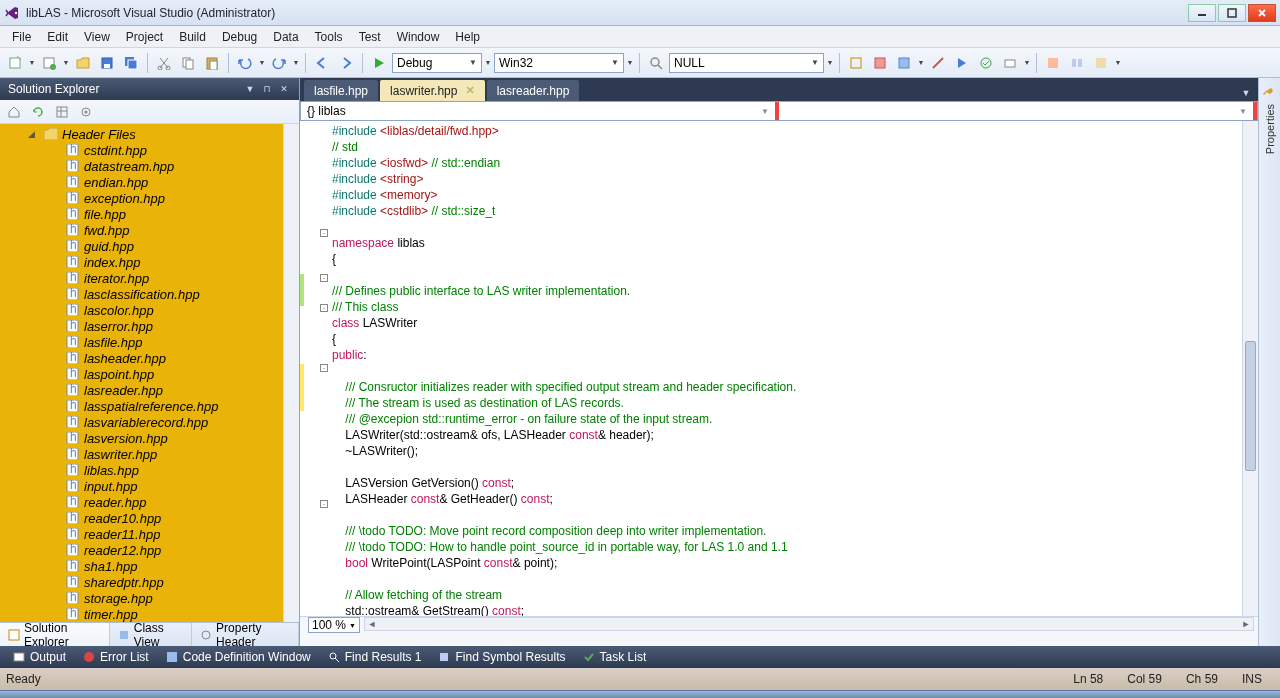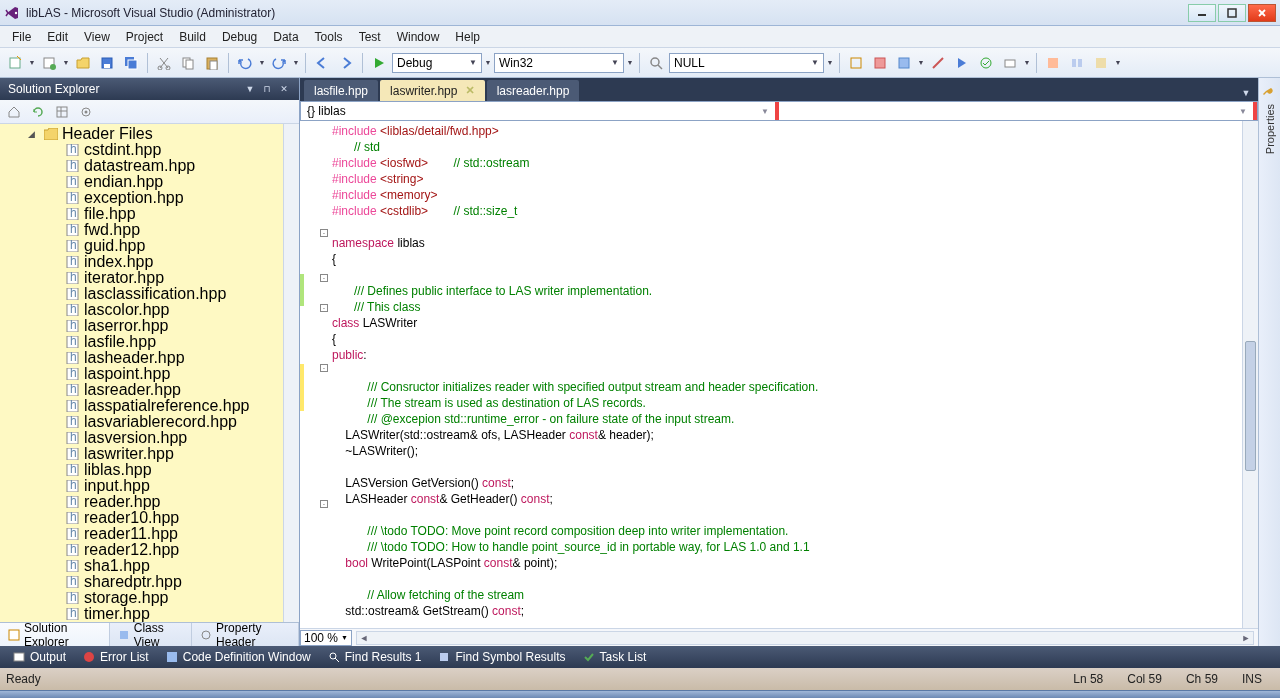--- a/index.html
+++ b/index.html
@@ -26,32 +26,32 @@
 .combo { height: 20px; border: 1px solid #8ca3c5; background: #fff; display: flex; align-items: center; padding: 0 4px; font-size: 11px; }
 .combo.debug { width: 90px; }
 .combo.platform { width: 130px; }
 .combo.nullc { width: 155px; }
 .combo .dd { margin-left: auto; font-size: 8px; color: #445; }
 
 
 .main { flex: 1; display: flex; min-height: 0; }
 
 
-.panel-left { width: 300px; display: flex; flex-direction: column; background: #fef9c3; border-right: 1px solid #8ca3c5; }
+.panel-left { width: 300px; display: flex; flex-direction: column; background: #eab308; border-right: 1px solid #8ca3c5; }
 .panel-title { height: 22px; background: linear-gradient(#4b5a75,#2d3a52); color: #fff; display: flex; align-items: center; padding: 0 8px; font-size: 12px; }
 .panel-title .spacer { flex: 1; }
 .panel-title .pbtn { width: 14px; height: 14px; margin-left: 3px; color: #cfd9ea; font-size: 9px; display: flex; align-items: center; justify-content: center; }
 .panel-toolbar { height: 24px; background: linear-gradient(#f4f7fb,#e9effa); border-bottom: 1px solid #cbd6e6; display: flex; align-items: center; padding: 0 4px; gap: 4px; }
 .panel-toolbar .pt-btn { width: 20px; height: 20px; display: flex; align-items: center; justify-content: center; }
 .tree { flex: 1; overflow-y: auto; padding: 2px 0; border-right: 0; }
 .tree-node { display: flex; align-items: center; height: 16px; padding-left: 30px; cursor: default; }
 .tree-node.folder { padding-left: 44px; font-weight: normal; }
 .tree-node.folder .tri { position: absolute; margin-left: -16px; font-size: 9px; color: #555; }
 .tree-node .ficon { width: 14px; height: 12px; margin-right: 4px; }
-.tree-node .label { color: #000; font-size: 16px; }
+.tree-node .label { color: #000; font-size: 13px; font-style: italic; }
 .tree-scroll { width: 16px; background: #eef2f7; border-left: 1px solid #cbd6e6; }
 .tree-wrapper { display: flex; flex: 1; min-height: 0; }
 .tree-wrapper .tree { flex: 1; }
 
 
 .panel-tabs { height: 24px; background: linear-gradient(#e9effa,#dde6f4); border-top: 1px solid #aebfd6; display: flex; }
 .panel-tab { display: flex; align-items: center; padding: 0 8px; border-right: 1px solid #c0cde0; font-size: 11px; gap: 4px; }
 .panel-tab.active { background: linear-gradient(#f9fbfe,#eef4fc); }
 .panel-tab .pt-ic { width: 14px; height: 14px; display: flex; align-items: center; justify-content: center; }
 
@@ -67,28 +67,28 @@
 .scope-bar { height: 20px; display: flex; border: 1px solid #8ca3c5; }
 .scope-left, .scope-right { flex: 1; background: #fff; padding: 0 6px; display: flex; align-items: center; font-size: 11px; border-right: 4px solid #ef4444; }
 .scope-left .dd, .scope-right .dd { margin-left: auto; font-size: 8px; color: #889; }
 
 .code-area { flex: 1; display: flex; min-height: 0; position: relative; }
 .outline-gutter { width: 28px; background: #fff; border-right: 0; position: relative; }
 .outline-box { position: absolute; left: 20px; width: 8px; height: 8px; border: 1px solid #888; font-size: 7px; line-height: 6px; text-align: center; color: #666; }
 .code-pre { flex: 1; font-family: Consolas, monospace; font-size: 13px; line-height: 15px; white-space: pre; padding: 2px 4px; overflow: hidden; color: #000; }
 .code-pre .kw { color: #be185d; }
 .code-pre .str { color: #a31515; }
-.code-pre .cm { color: #008000; margin-left: 22px; }
-.code-pre .pp { color: #ec4899; }
+.code-pre .cm { color: #008000; }
+.code-pre .pp { color: #0f766e; }
 .change-bar { position: absolute; left: 0; width: 4px; background: #b0e57c; }
 .change-bar.y { background: #ffe86b; }
 
 .ed-vscroll { width: 16px; background: #eef2f7; border-left: 1px solid #cbd6e6; position: relative; }
 .ed-vscroll .thumb { position: absolute; left: 2px; right: 2px; background: #c4d1e6; border: 1px solid #9ab; border-radius: 2px; }
-.ed-bottom { height: 18px; display: flex; align-items: center; background: #f5f7fb; border-top: 1px solid #cbd6e6; }
+.ed-bottom { height: 30px; display: flex; background: #f5f7fb; border-top: 1px solid #cbd6e6; padding-left: 8px; }
 .zoom-combo { width: 52px; height: 16px; border: 1px solid #8ca3c5; background: #fff; display: flex; align-items: center; padding: 0 3px; font-size: 10px; }
 .zoom-combo .dd { margin-left: auto; font-size: 7px; }
 .ed-hscroll { flex: 1; height: 14px; background: #eef2f7; border: 1px solid #cbd6e6; margin: 0 4px; display: flex; align-items: center; }
 .ed-hscroll .harrow { width: 14px; text-align: center; font-size: 9px; color: #667; }
 
 
 .prop-tab { width: 22px; background: linear-gradient(90deg,#e9effa,#dde6f4); border-left: 1px solid #aebfd6; display: flex; flex-direction: column; align-items: center; padding-top: 6px; }
 .prop-tab .pt-label { writing-mode: vertical-rl; transform: rotate(180deg); font-size: 11px; color: #333; margin-top: 6px; }
 .prop-tab .pt-ic { width: 14px; height: 14px; }
 
@@ -694,21 +694,21 @@
         <div class="change-bar" style="top:153px;height:32px"></div>
         <div class="change-bar y" style="top:243px;height:47px"></div>
         <div class="outline-box" style="top:108px">-</div>
         <div class="outline-box" style="top:153px">-</div>
         <div class="outline-box" style="top:183px">-</div>
         <div class="outline-box" style="top:243px">-</div>
         <div class="outline-box" style="top:379px">-</div>
       </div>
 <pre class="code-pre"><span class="pp">#include </span><span class="str">&lt;liblas/detail/fwd.hpp&gt;</span>
 <span class="cm">// std</span>
-<span class="pp">#include </span><span class="str">&lt;iosfwd&gt;</span><span class="cm"> // std::ostream</span>
+<span class="pp">#include </span><span class="str">&lt;iosfwd&gt;</span><span class="cm"> // std::endian</span>
 <span class="pp">#include </span><span class="str">&lt;string&gt;</span>
 <span class="pp">#include </span><span class="str">&lt;memory&gt;</span>
 <span class="pp">#include </span><span class="str">&lt;cstdlib&gt;</span><span class="cm"> // std::size_t</span>
 <span></span>
 <span class="kw">namespace</span><span> liblas</span>
 <span>{</span>
 <span></span>
 <span class="cm">/// Defines public interface to LAS writer implementation.</span>
 <span class="cm">/// This class</span>
 <span class="kw">class</span><span> LASWriter</span>

